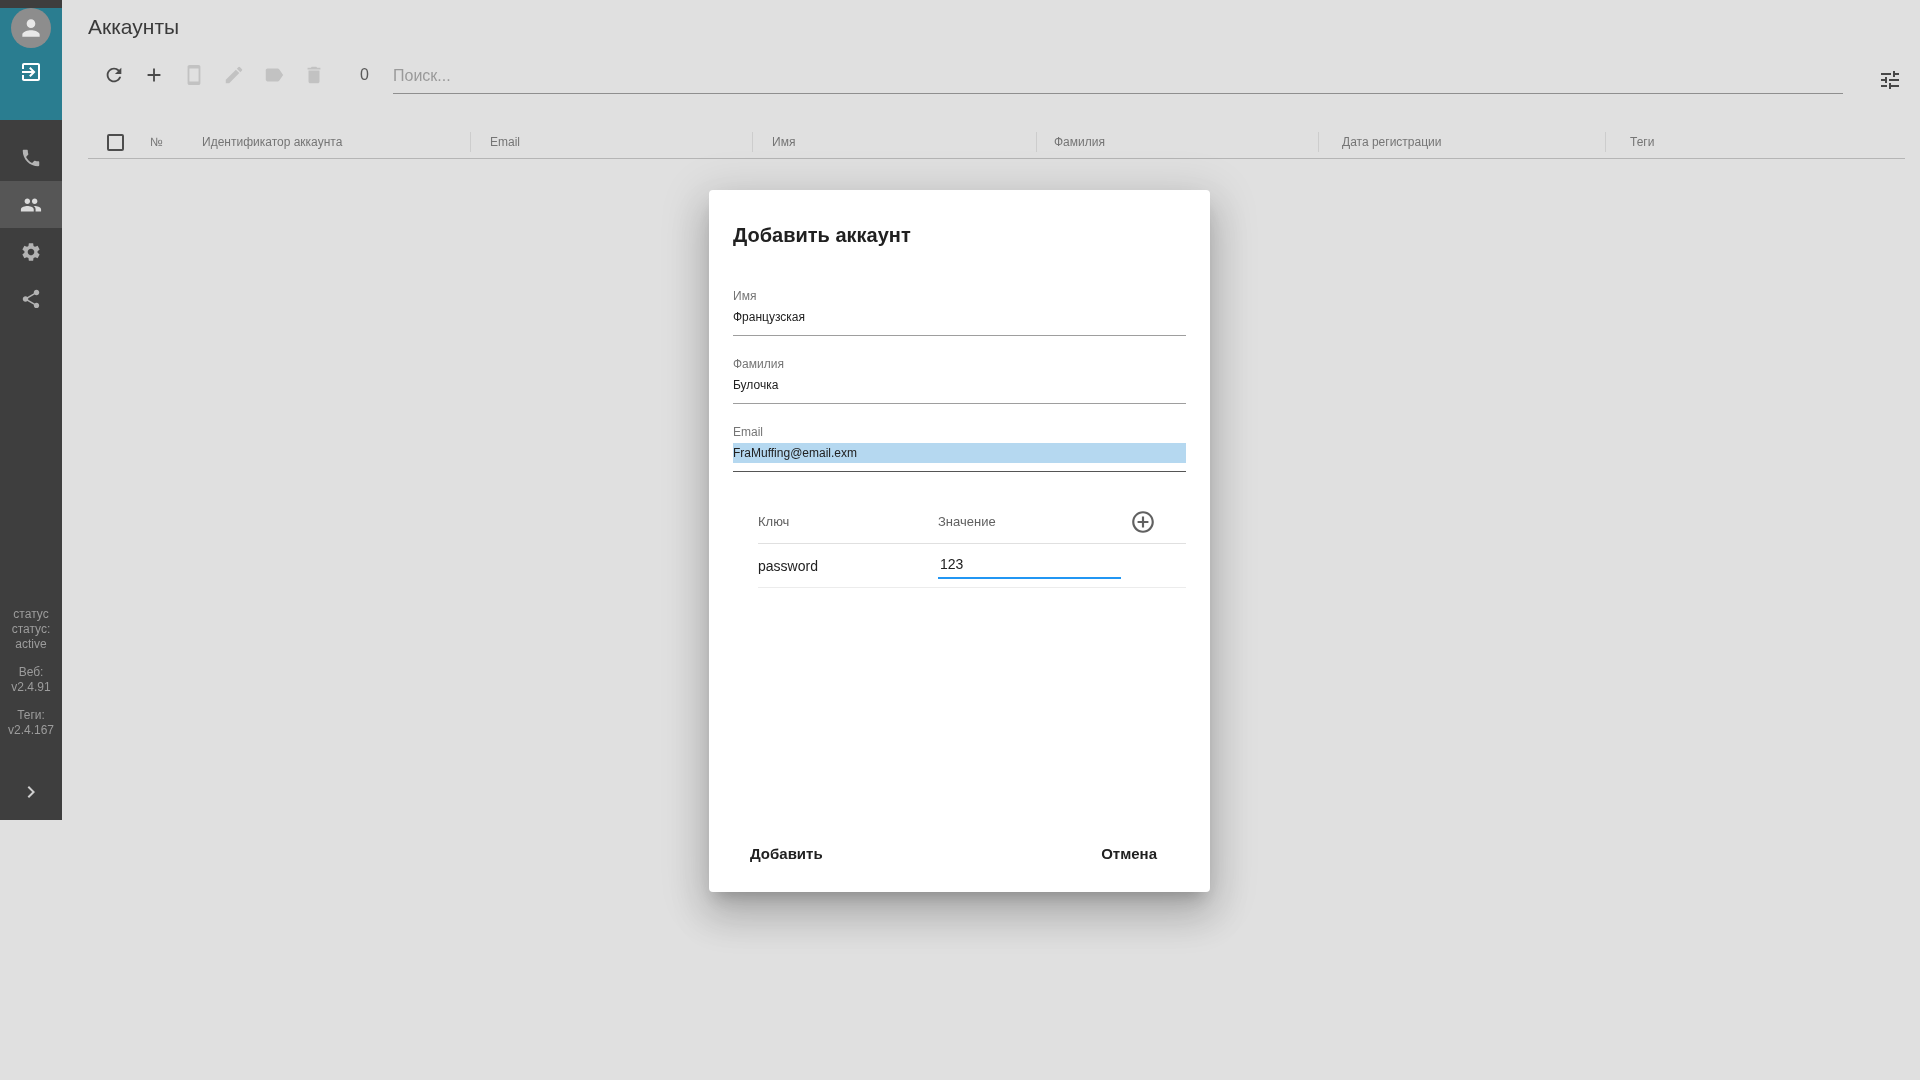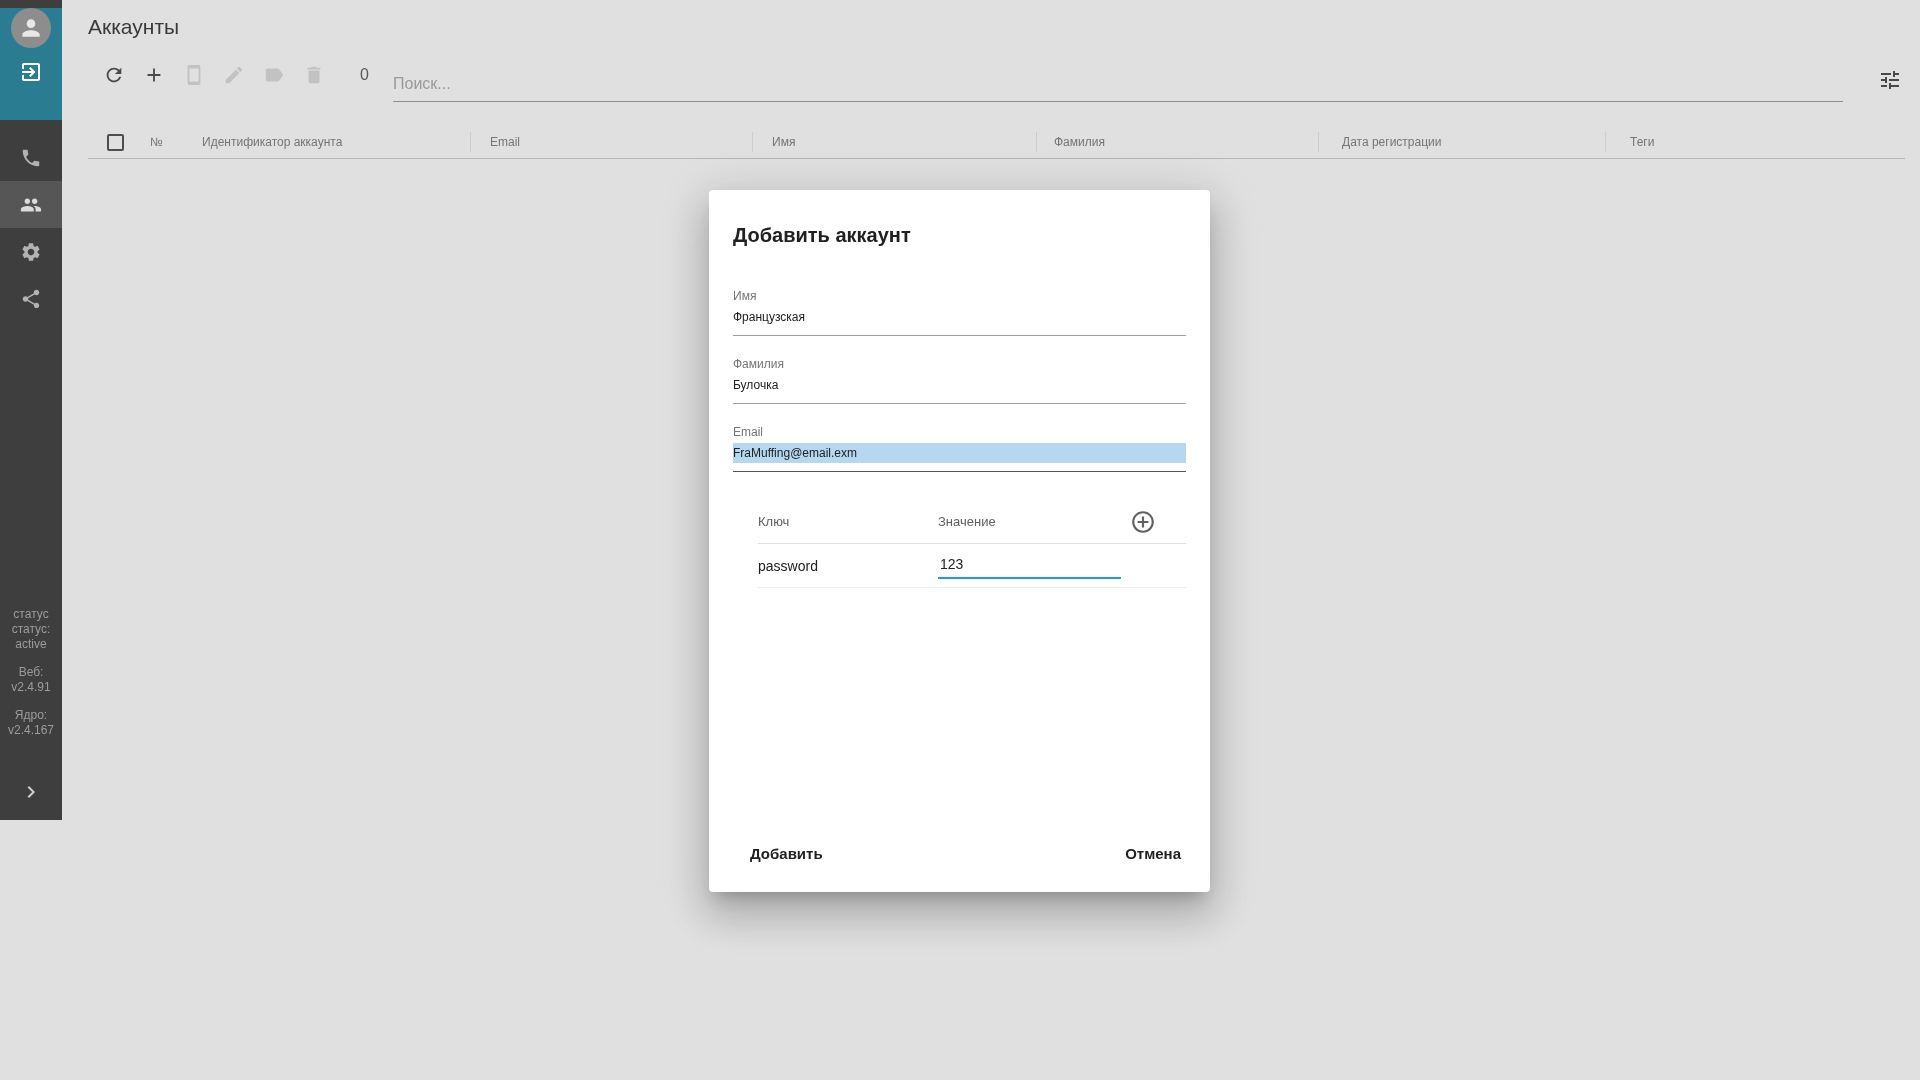--- a/index.html
+++ b/index.html
@@ -60,21 +60,20 @@
     display: flex; align-items: center; justify-content: center;
     background: transparent; border: none; cursor: pointer; padding: 0;
   }
   .tb-btn.enabled { color: #4a4a4a; }
   .tb-btn.disabled { color: #c2c2c2; }
   .tb-count { margin-left: 18px; font-size: 16px; color: #5a5a5a; }
 
   .search-wrap {
     position: absolute; left: 331px; top: 58px; right: 77px; height: 36px;
     border-bottom: 1px solid #8f8f8f;
-    margin-top: 8px;
   }
   .search-wrap input {
     width: 100%; height: 100%; border: none; background: transparent; outline: none;
     font-size: 16px; color: #333; font-family: inherit;
   }
   .search-wrap input::placeholder { color: #9a9a9a; }
   .tune-btn {
     position: absolute; right: 18px; top: 68px; width: 24px; height: 24px;
     background: transparent; border: none; cursor: pointer; color: #484848; padding: 0;
   }
@@ -144,21 +143,21 @@
   .kv-row {
     display: flex; align-items: center; height: 44px;
     border-bottom: 1px solid #ececec; font-size: 14px; color: #212121;
   }
   .kv-row .kv-key { width: 180px; padding-right: 10px; cursor: text; }
   .kv-row .kv-val {
     width: 183px; padding: 4px 0 5px 2px;
     border-bottom: 2px solid #2196f3; cursor: text;
   }
   .dlg-actions {
-    position: absolute; left: 41px; right: 29px; bottom: 24px;
+    position: absolute; left: 41px; right: 53px; bottom: 24px;
     display: flex; justify-content: space-between; align-items: center;
   }
   .dlg-btn {
     background: transparent; border: none; padding: 6px 0; cursor: pointer;
     font-size: 15px; font-weight: 700; color: #212121; font-family: inherit;
   }
 </style>
 </head>
 <body>
 
@@ -213,21 +212,21 @@
     <div class="grp">
       <div>статус</div>
       <div>статус:</div>
       <div>active</div>
     </div>
     <div class="grp">
       <div>Веб:</div>
       <div>v2.4.91</div>
     </div>
     <div class="grp">
-      <div>Ядро:</div>
+      <div>Теги:</div>
       <div>v2.4.167</div>
     </div>
   </div>
   <div class="sb-chevron">
     <span>
       <svg width="24" height="24" viewBox="0 0 24 24" fill="currentColor">
           <path d="M10 6L8.59 7.41 13.17 12l-4.58 4.59L10 18l6-6z"></path>
         </svg>
     </span>
   </div>

